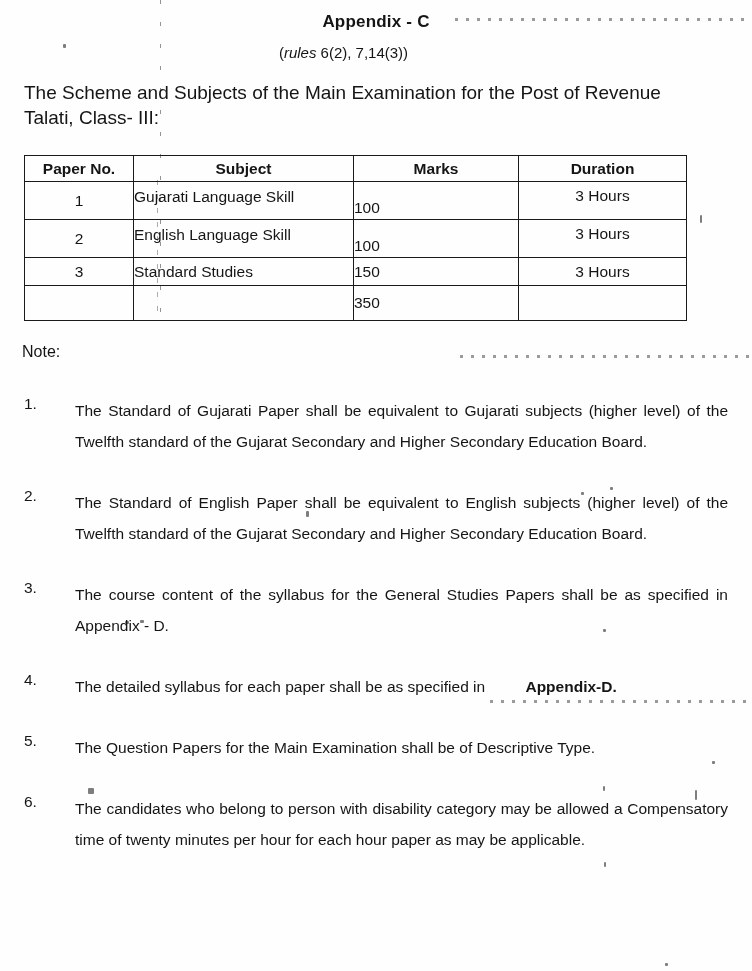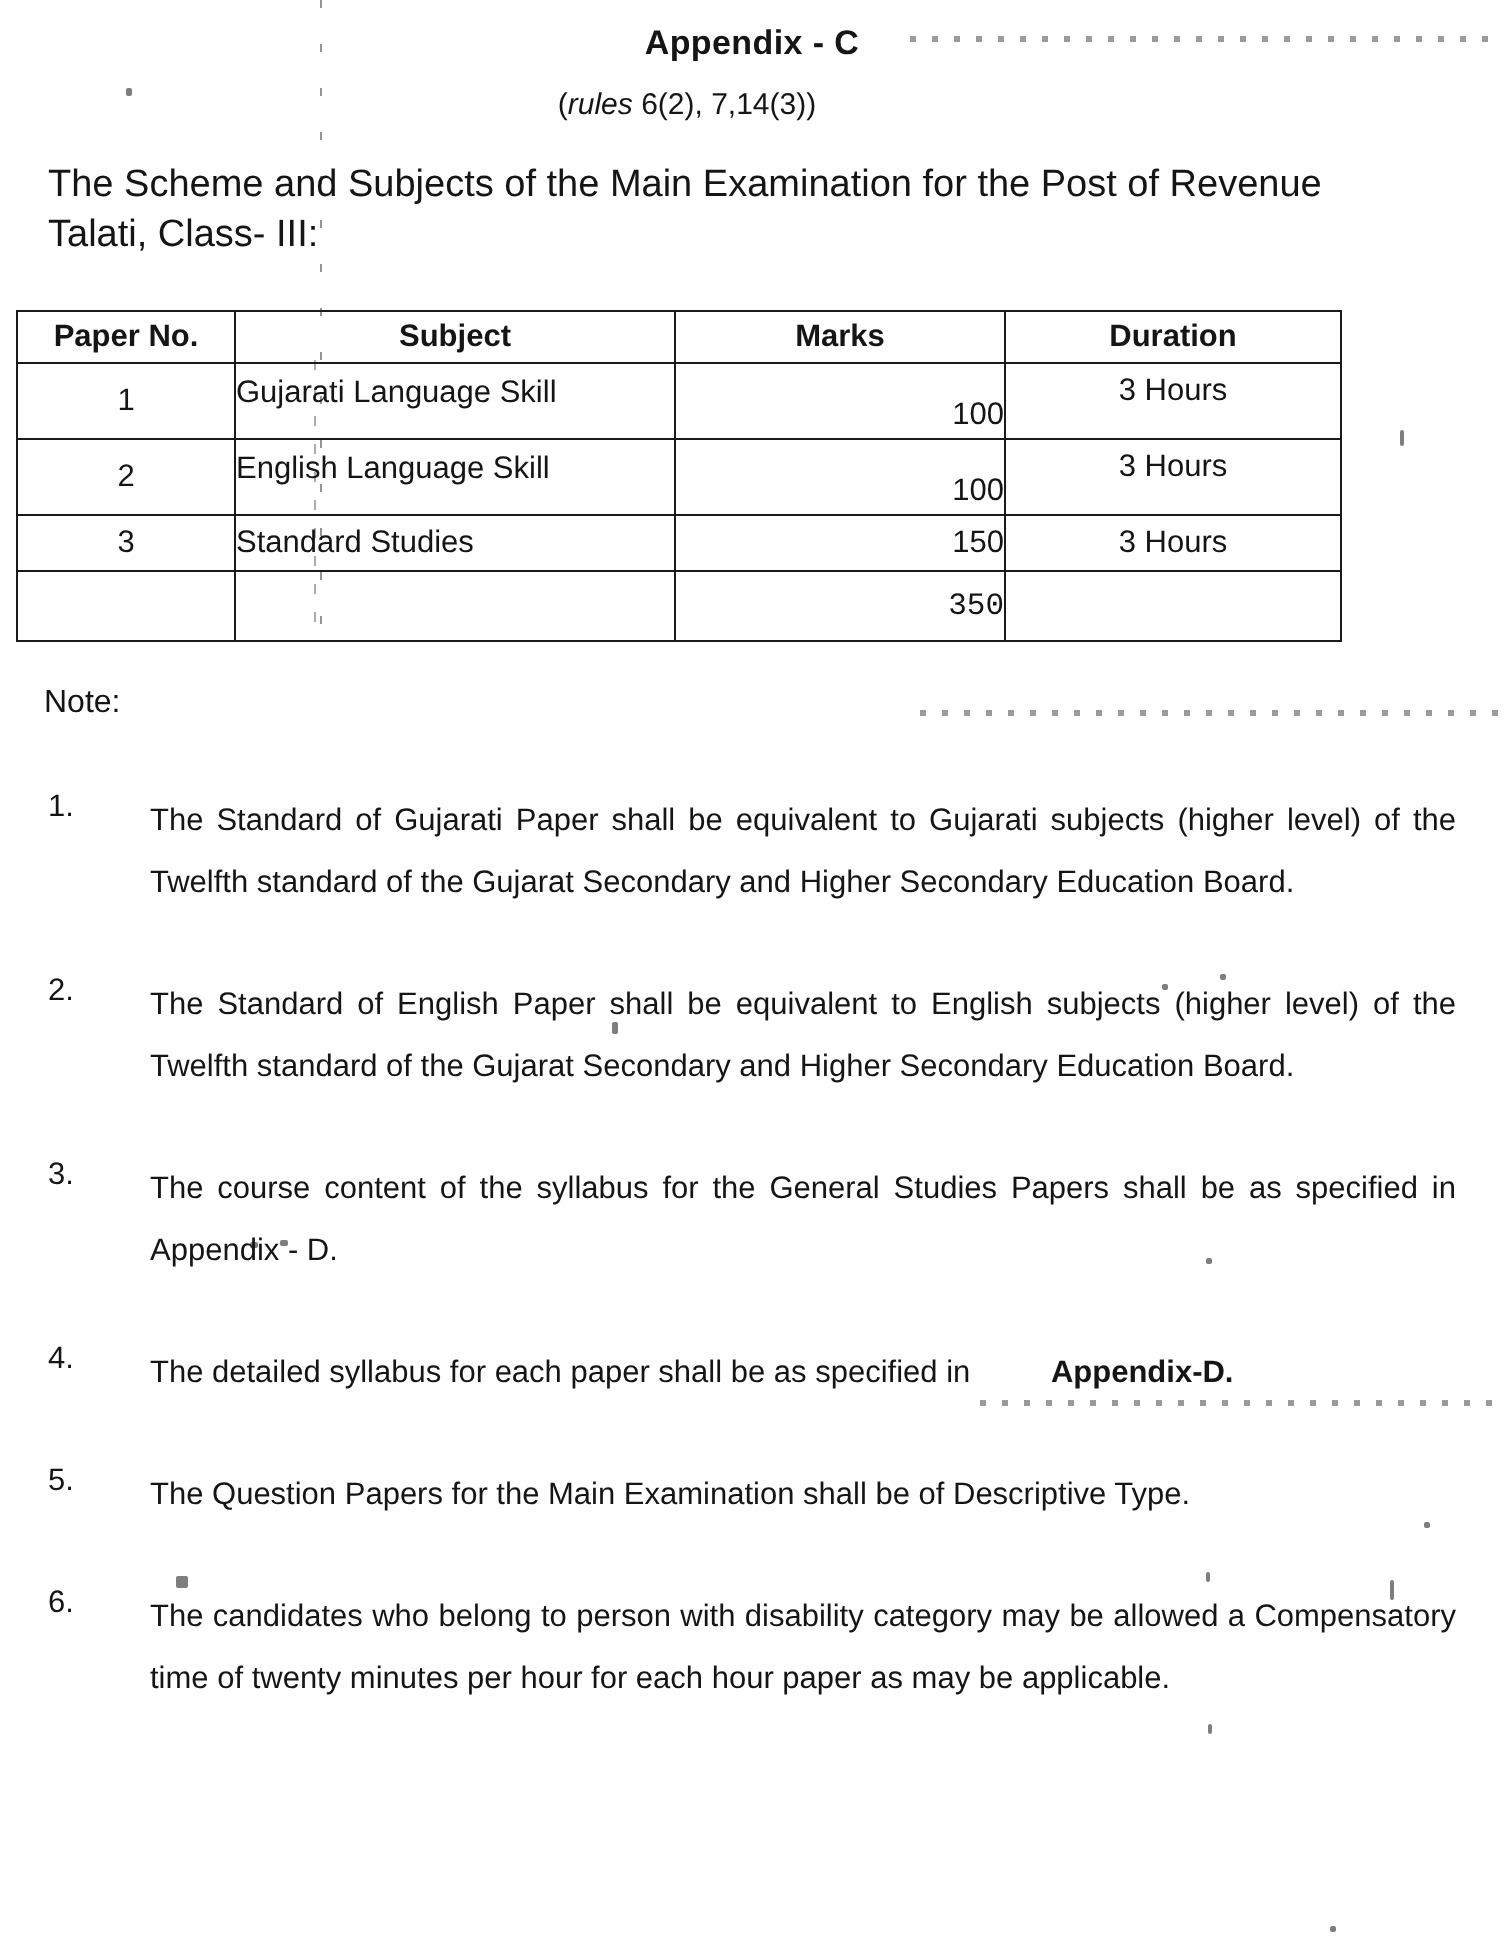--- a/index.html
+++ b/index.html
@@ -110,21 +110,21 @@
     left: 24px;
     top: 80px;
     width: 665px;
     font-size: 19px;
     line-height: 25px;
   }
 
   
   .exam-table {
     position: absolute;
-    left: 8px;
+    left: 24px;
     top: 155px;
     width: 662px;
     border-collapse: collapse;
     table-layout: fixed;
   }
   .exam-table td,
   .exam-table th {
     border: 1.6px solid #1a1a1a;
     padding: 0;
     vertical-align: middle;
@@ -142,30 +142,30 @@
   .col-marks  { width: 165px; }
   .col-duration{ width: 168px; }
 
   .cell-paper {
     text-align: center;
   }
   .cell-subject {
     text-align: left;
   }
   .cell-marks {
-    text-align: right;
+    text-align: left;
   }
   .cell-duration {
     text-align: center;
   }
 
   
   .row-tall td { height: 37px; }
   .row-short td { height: 27px; }
-  .row-total td { height: 34px; font-family: Liberation Mono, monospace; }
+  .row-total td { height: 34px; }
 
   .nudge-down { position: relative; top: 7px; display: block; }
   .nudge-up   { position: relative; top: -4px; display: block; }
   .nudge-dur  { position: relative; top: -5px; display: block; }
 
   
   .note-label {
     position: absolute;
     left: 22px;
     top: 343px;

